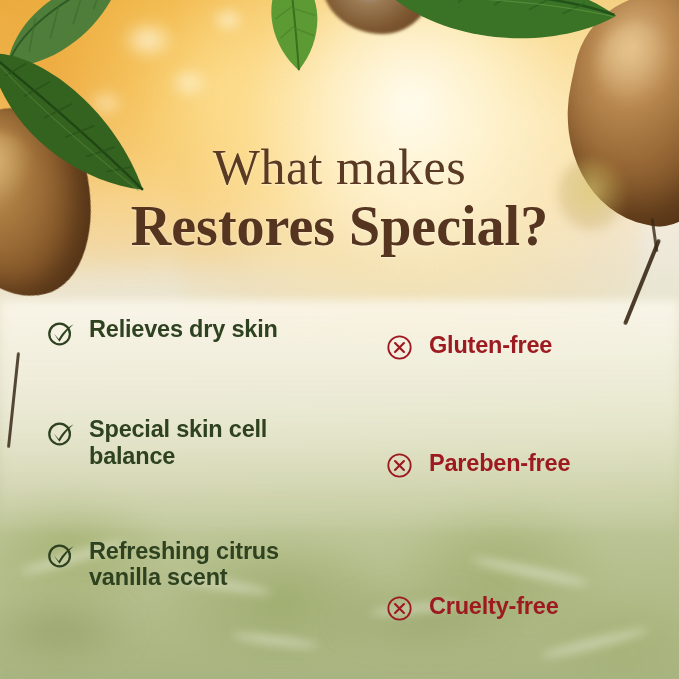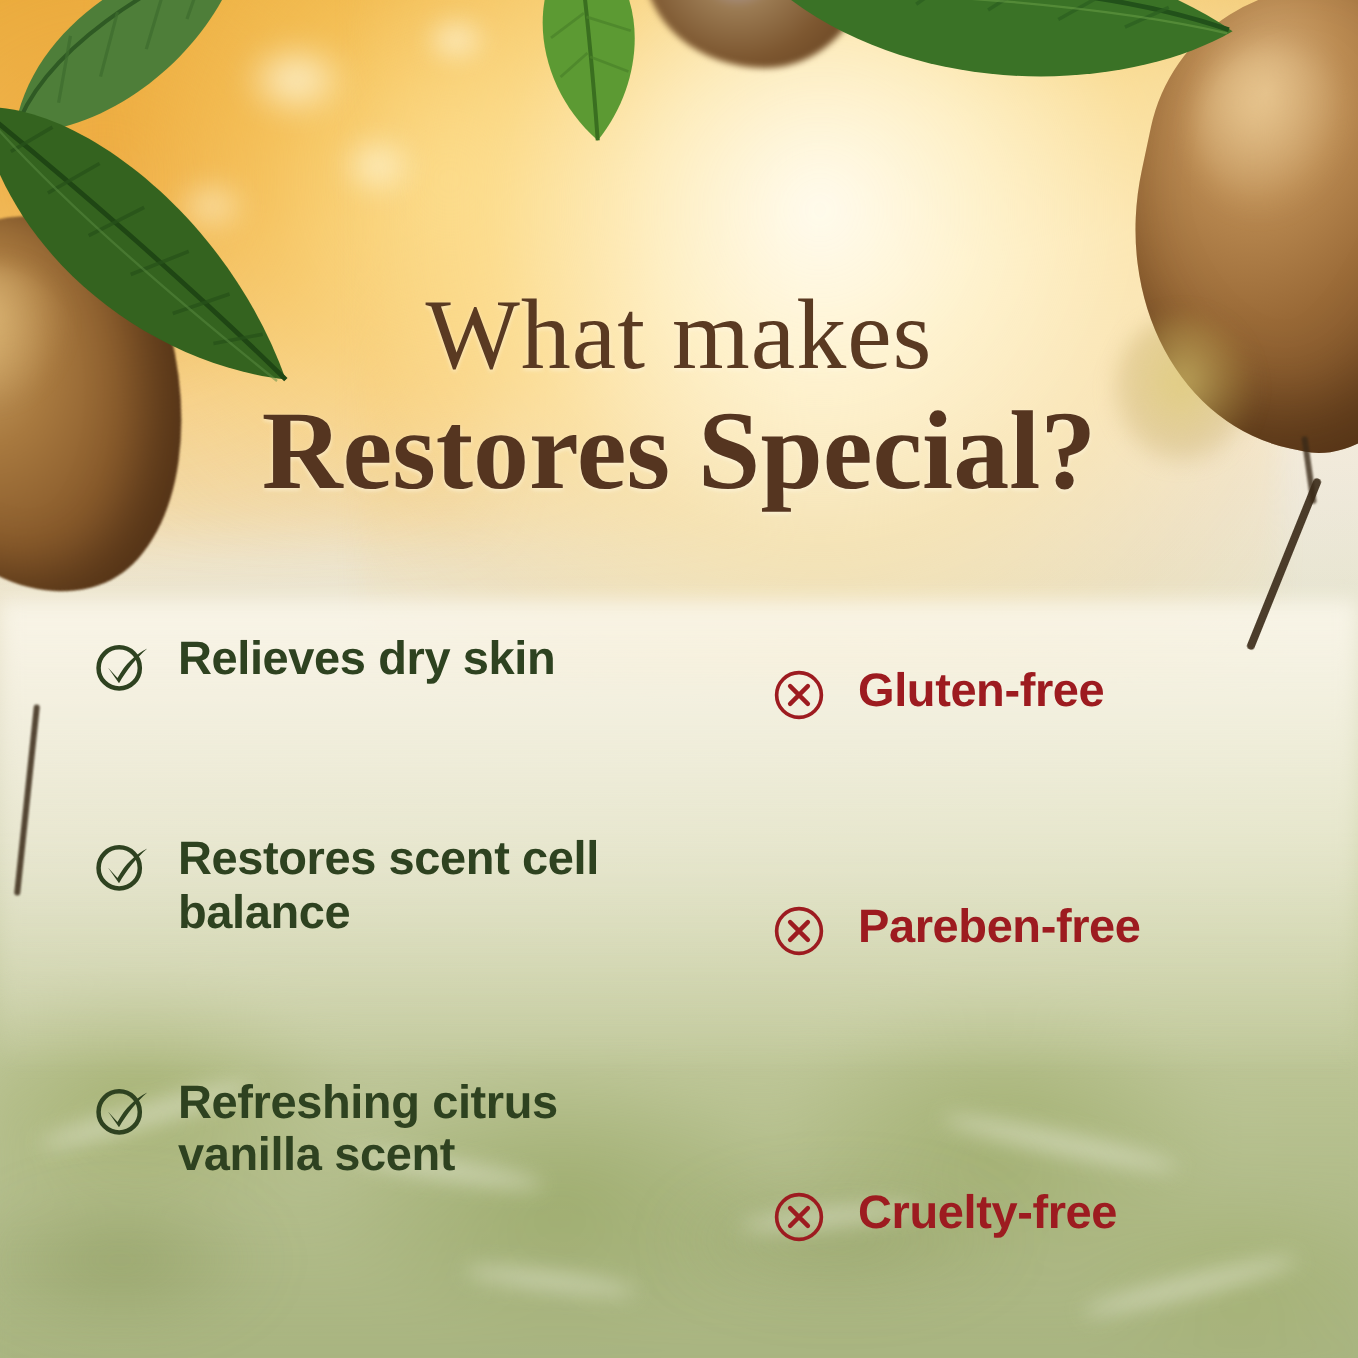--- a/index.html
+++ b/index.html
@@ -313,21 +313,21 @@
           <span class="bullet-text benefit-text">Relieves dry skin</span>
         </div>
 
         <div class="bullet-row">
           <span class="mark">
             <svg width="30" height="30" viewBox="0 0 32 32">
               <circle cx="14.5" cy="17" r="11" fill="none" stroke="#2e4220" stroke-width="2.4"></circle>
               <path d="M8.5 16.8 L 13.6 22.4 C 17.8 14.6, 23.4 9.6, 29.5 6.6 C 23.8 11.6, 18.6 17.8, 14.4 25.2 Z" fill="#2e4220"></path>
             </svg>
           </span>
-          <span class="bullet-text benefit-text" style="max-width:250px;">Restores scent cell balance</span>
+          <span class="bullet-text benefit-text" style="max-width:250px;">Special skin cell balance</span>
         </div>
 
         <div class="bullet-row">
           <span class="mark">
             <svg width="30" height="30" viewBox="0 0 32 32">
               <circle cx="14.5" cy="17" r="11" fill="none" stroke="#2e4220" stroke-width="2.4"></circle>
               <path d="M8.5 16.8 L 13.6 22.4 C 17.8 14.6, 23.4 9.6, 29.5 6.6 C 23.8 11.6, 18.6 17.8, 14.4 25.2 Z" fill="#2e4220"></path>
             </svg>
           </span>
           <span class="bullet-text benefit-text" style="max-width:262px;">Refreshing citrus vanilla scent</span>

